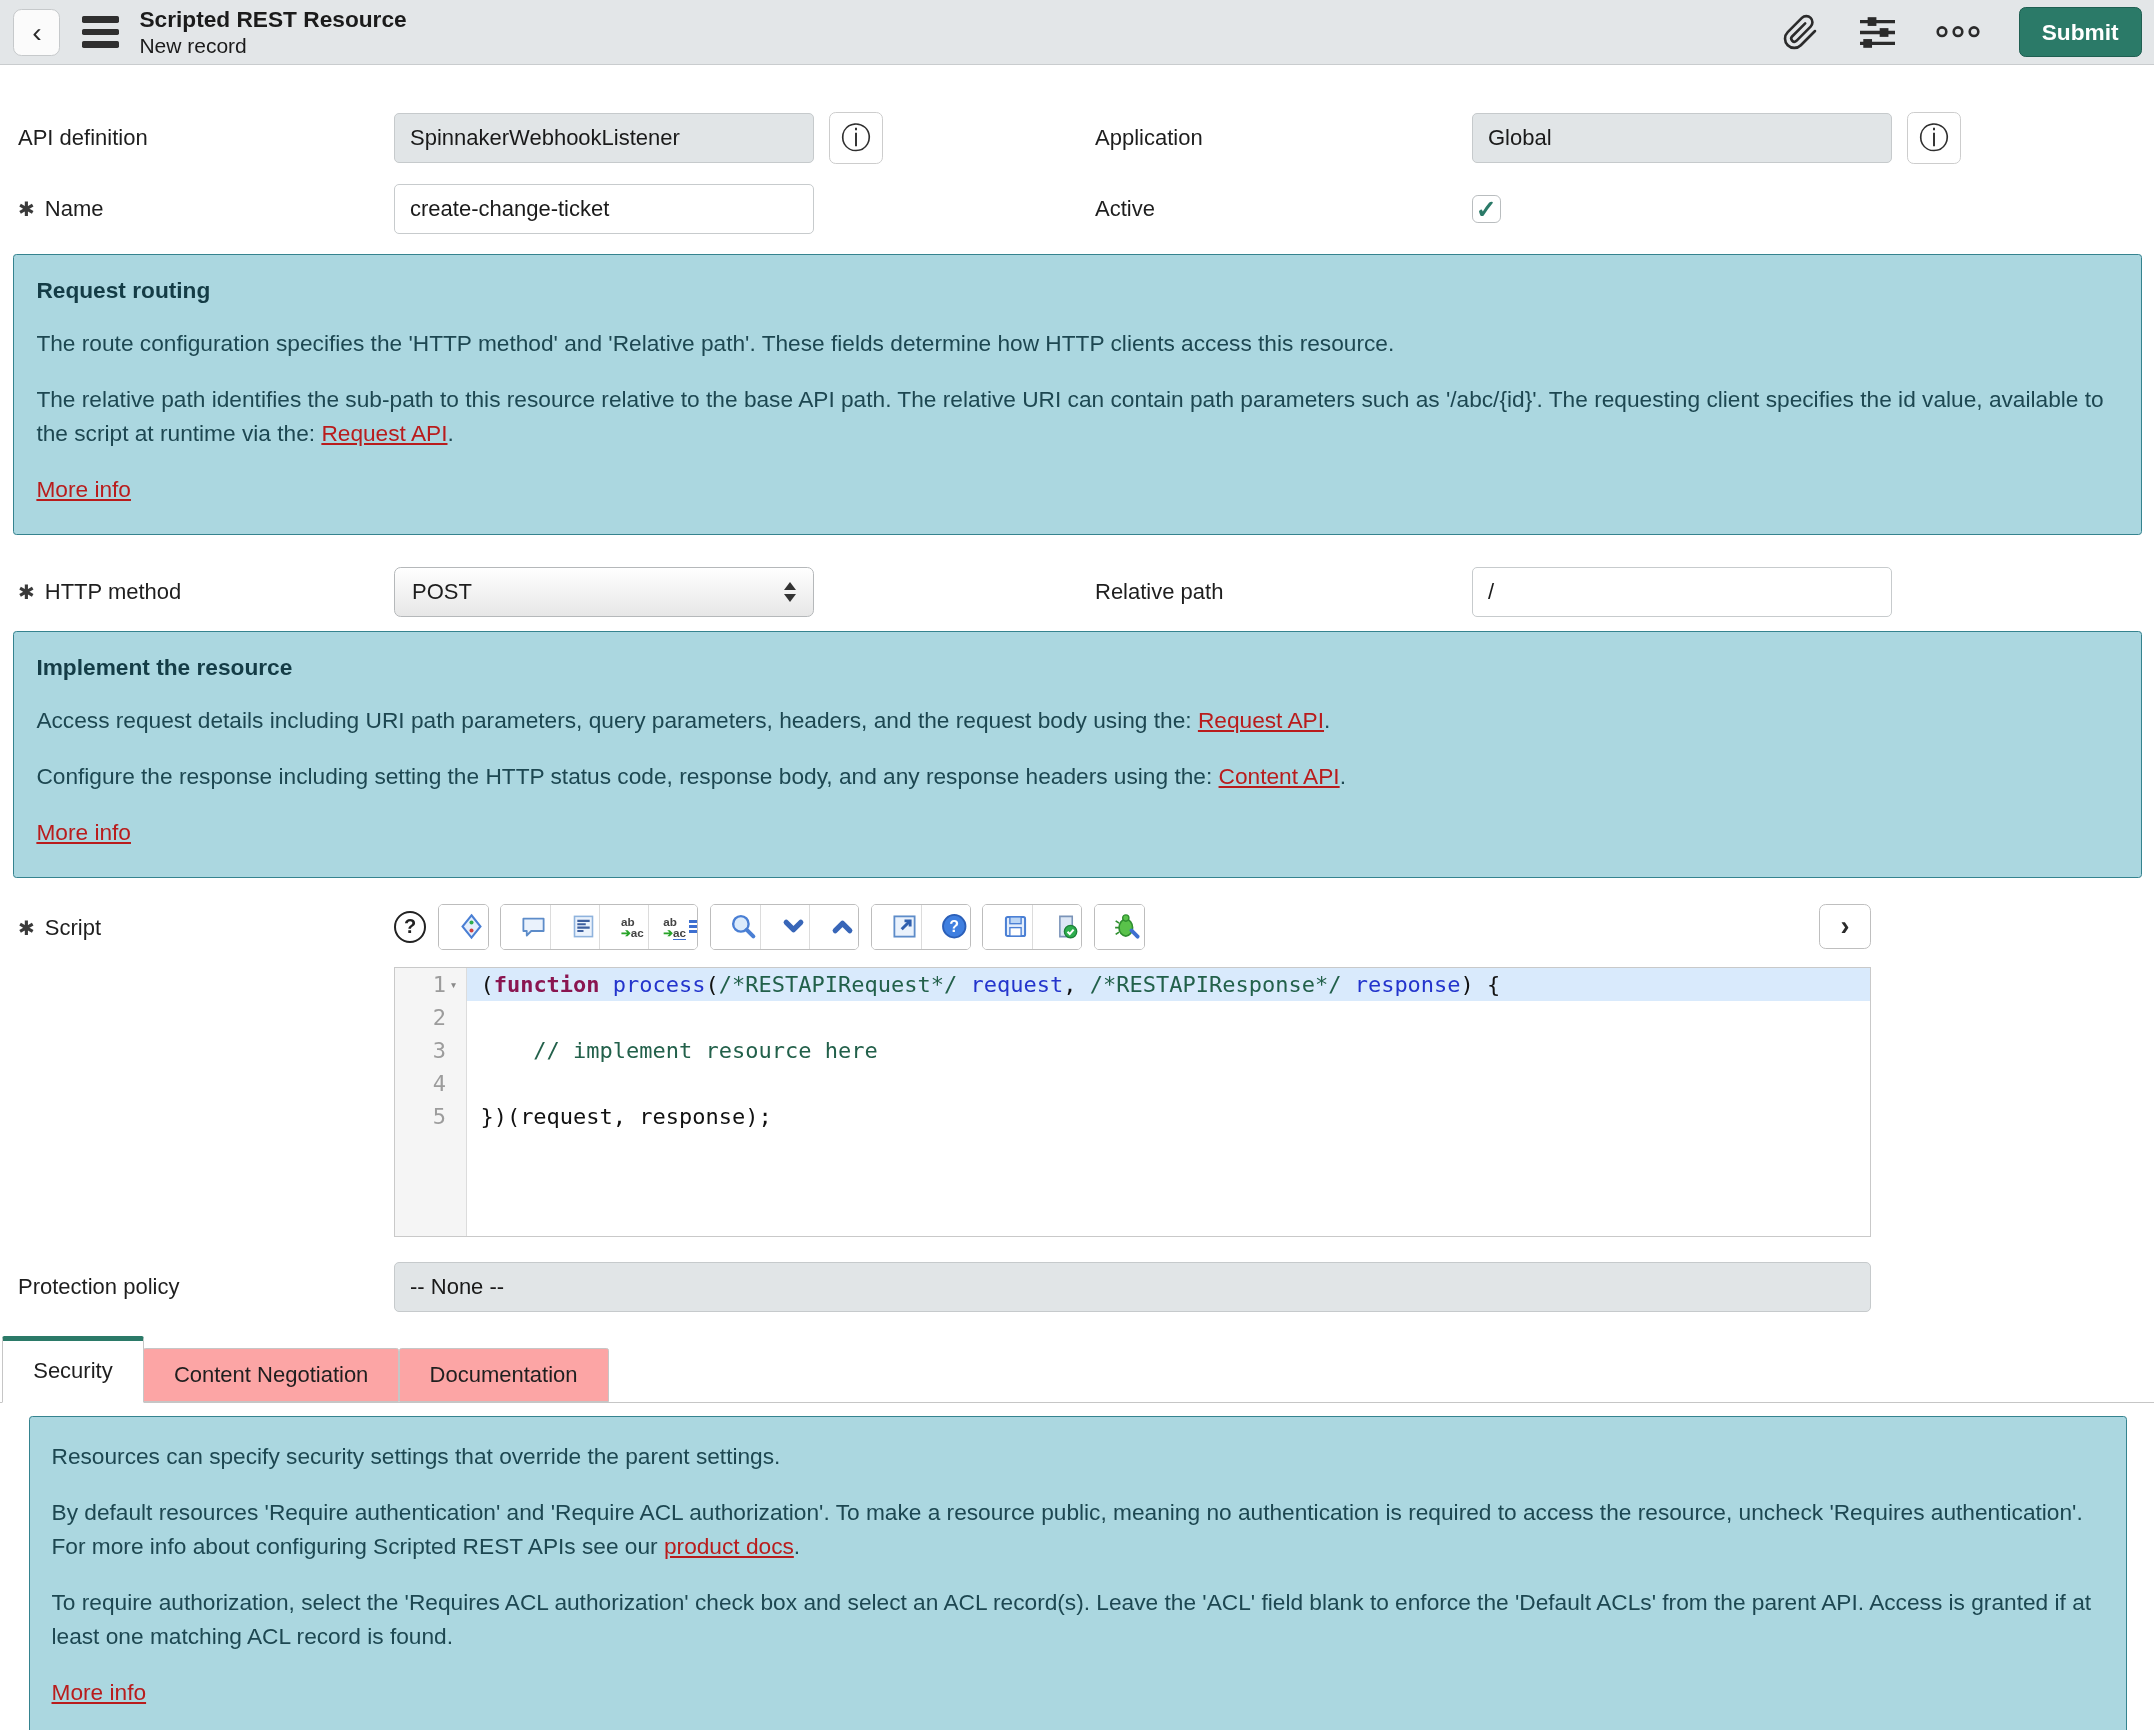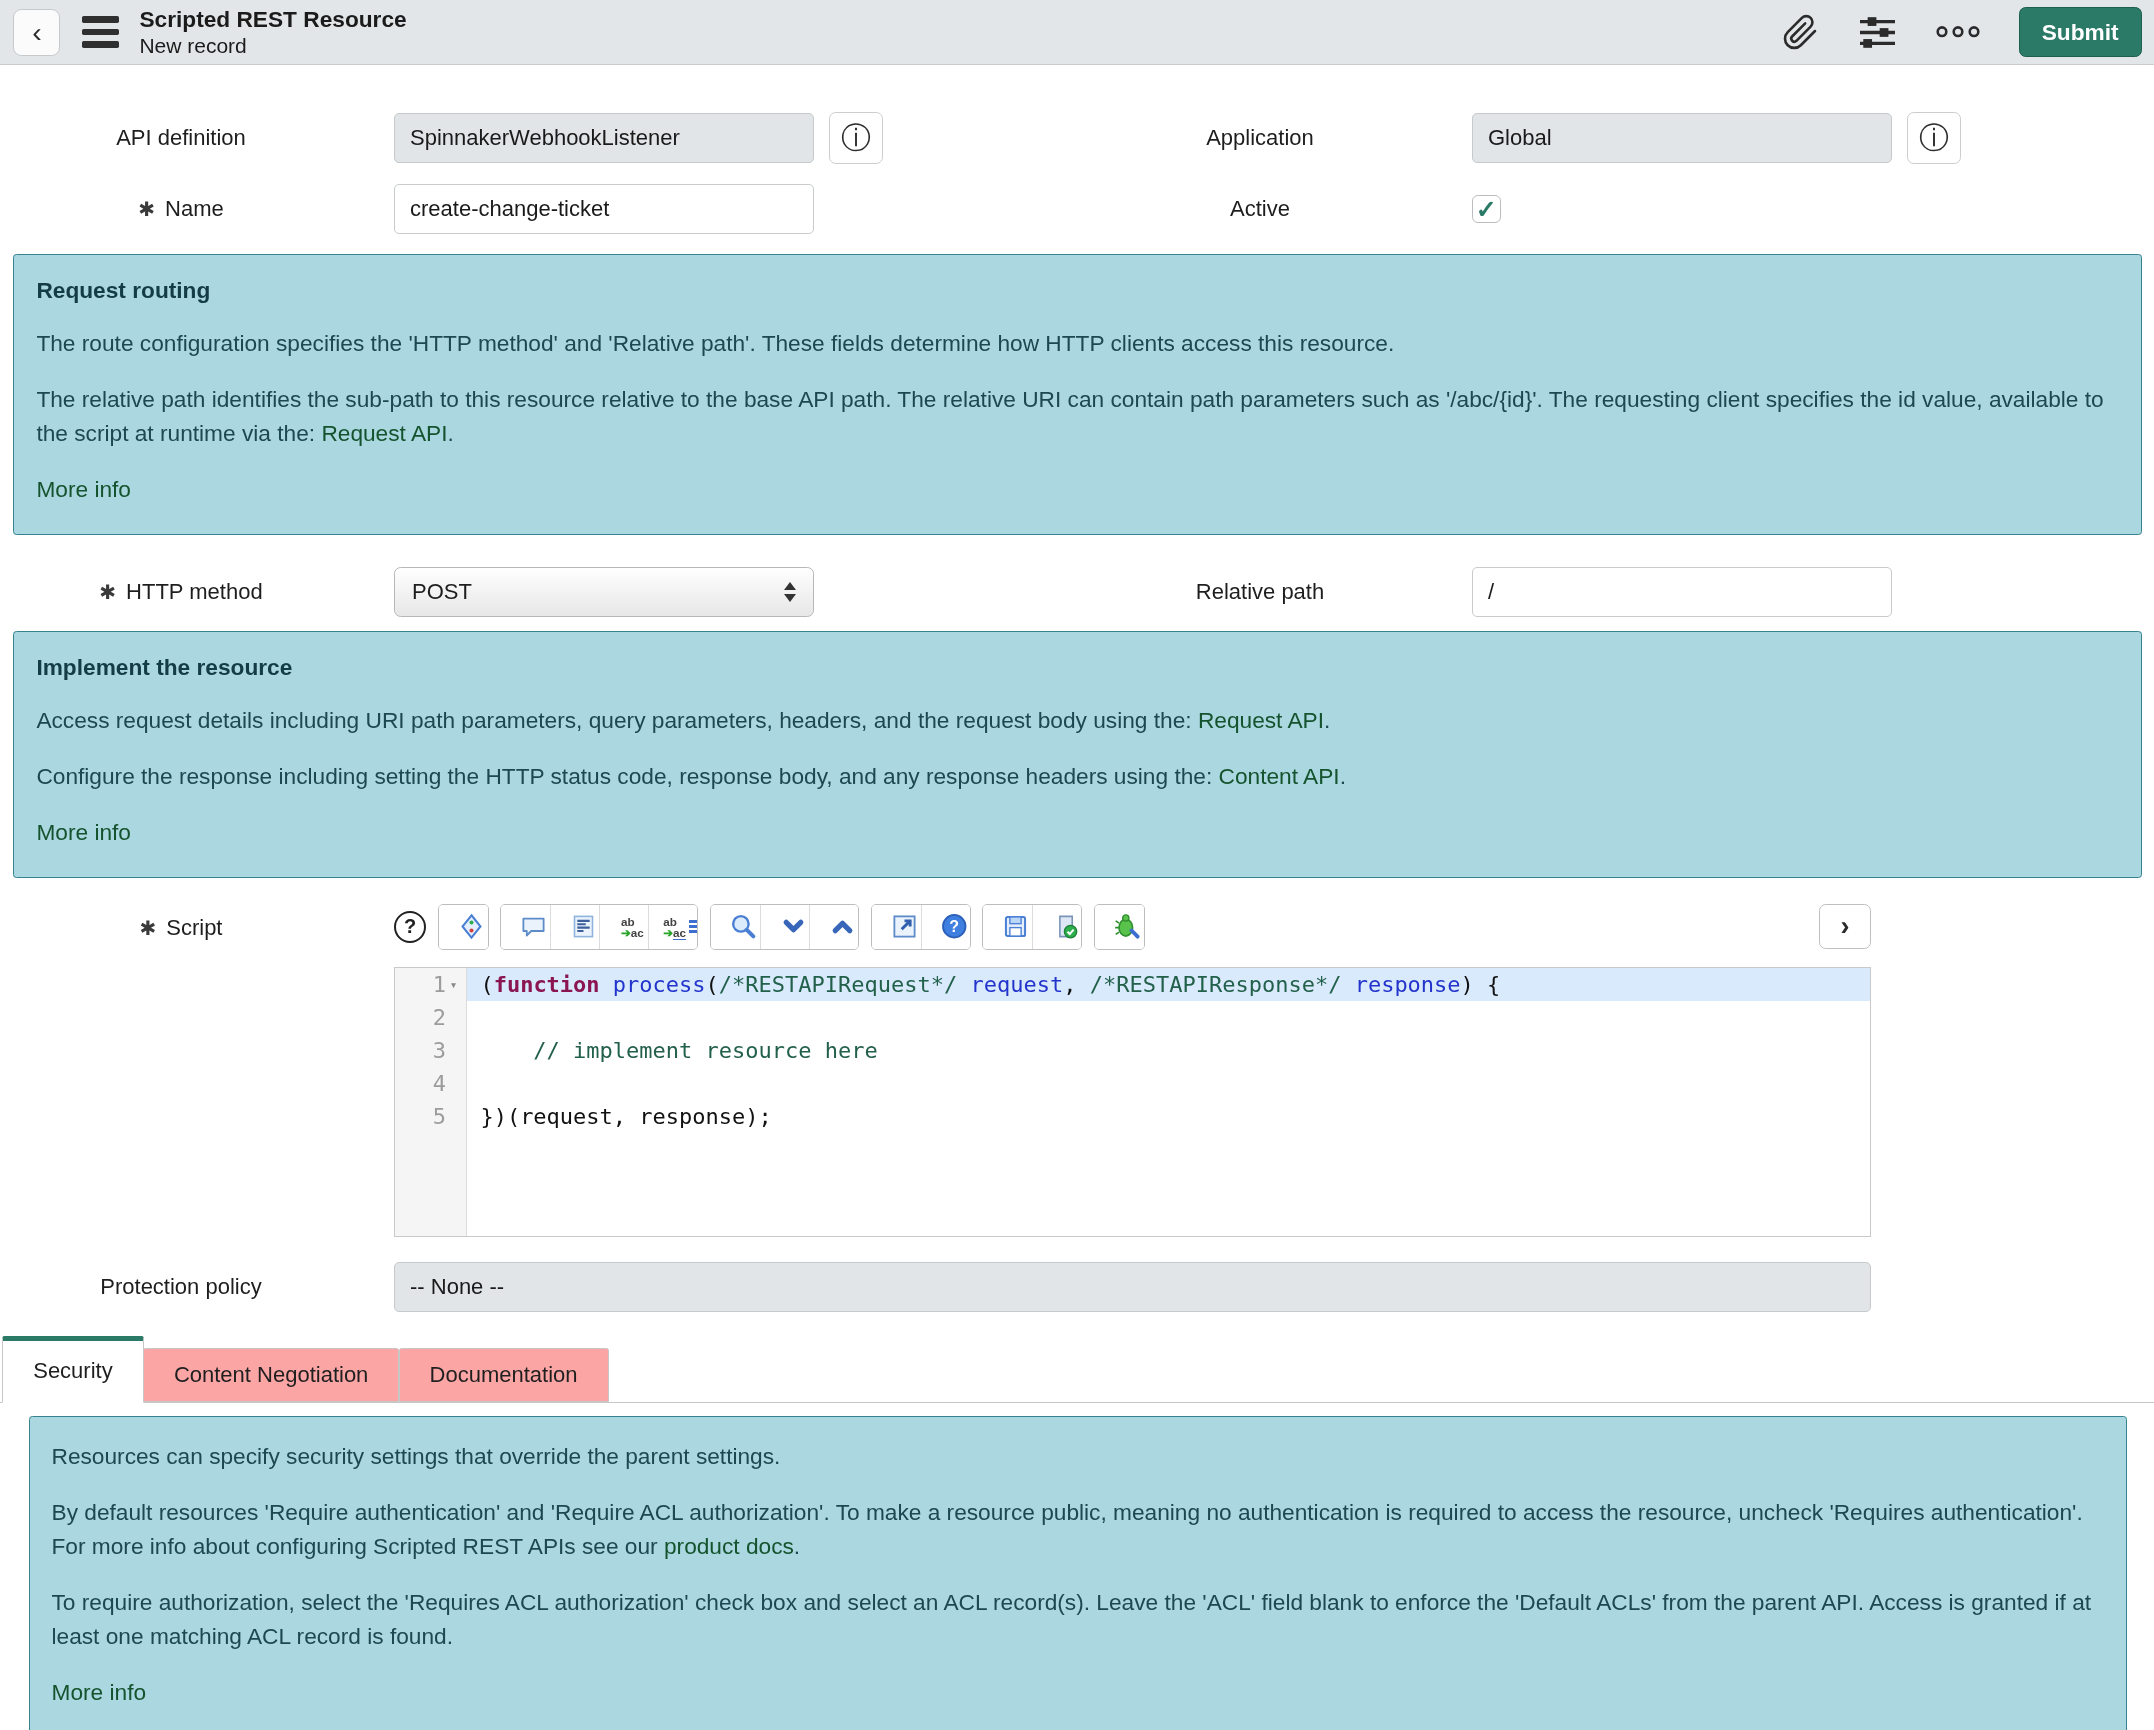--- a/index.html
+++ b/index.html
@@ -17,41 +17,41 @@
   .titles .t2 { font-size:21px; color:#1b1b1b; }
   .header-right { margin-left:auto; display:flex; align-items:center; gap:39px; }
   .hicon { display:flex; align-items:center; justify-content:center; cursor:pointer; }
   .submit-btn { height:50px; padding:0 22px; background:#2b7a68; border:0.8px solid #1f5f52; border-radius:6.7px;
     color:#fff; font-size:22.7px; font-weight:bold; display:flex; align-items:center; cursor:pointer; }
 
   
   .content { padding-top:47px; }
   .frow { display:flex; margin-bottom:20px; }
   .col-half { width:1077px; display:flex; align-items:center; }
-  .f-label { width:344px; display:flex; justify-content:center; align-items:center; gap:10px;
+  .f-label { width:344px; display:flex; justify-content:flex-start; align-items:center; gap:10px;
     font-size:22px; color:#1e1e1e; flex-shrink:0;padding-left:18px; }
   .col-half.right .f-label { width:348px; }
   .mstar { font-size:20px; color:#3a3a3a; }
   .f-field { margin-left:50px; display:flex; align-items:center; }
   input.text { width:420px; height:50px; border:0.8px solid #c7cbcd; border-radius:5px;
     font-size:22px; font-family:"Liberation Sans", sans-serif; padding:0 15px; color:#1a1a1a; background:#fff; }
   input.readonly { background:#e1e5e7; border-color:#c6cacc; }
   .info-btn { width:54px; height:52px; margin-left:15px; background:#fff; border:0.8px solid #cdcdcd; border-radius:6.7px;
     display:flex; align-items:center; justify-content:center; cursor:pointer; }
   .info-btn span { font-size:30px; color:#2f2f2f; line-height:1; }
   .checkbox { width:28.5px; height:28.5px; background:#fff; border:0.8px solid #b9bdbf; border-radius:5.9px;
     display:flex; align-items:center; justify-content:center; cursor:pointer; }
   .checkbox .chk { color:#2b7a68; font-size:25px; font-weight:bold; line-height:1; }
 
   
   .info-box { margin:13.4px; border:1.7px solid #35838f; background:#abd7e0; border-radius:3.4px; padding:22px 22px 25px; }
   .info-box .box-title { font-size:22.7px; font-weight:bold; color:#143c46; margin-bottom:22px; }
   .info-box p { font-size:22.7px; color:#1d4751; line-height:34px; margin-bottom:22px; max-width:2081px; }
   .info-box p:last-child { margin-bottom:3.4px; }
-  .info-box a { color:#14532d; cursor:pointer; }
+  .info-box a { color:#b91c1c; text-decoration:underline; cursor:pointer; }
 
   
   .fake-select { width:420px; height:50px; border:0.8px solid #b5b8ba; border-radius:6.7px;
     background:linear-gradient(#ffffff,#e7e7e7); box-shadow:inset 0 0.8px 0 #fff;
     display:flex; align-items:center; justify-content:space-between; padding:17px 17px; font-size:22px; cursor:pointer; }
   .caret { display:flex; flex-direction:column; gap:4.2px; }
   .caret .up { width:0; height:0; border-left:6.7px solid transparent; border-right:6.7px solid transparent; border-bottom:8.4px solid #333; }
   .caret .down { width:0; height:0; border-left:6.7px solid transparent; border-right:6.7px solid transparent; border-top:8.4px solid #333; }
   .http-row { margin-top:32px; margin-bottom:13.4px; }
 

